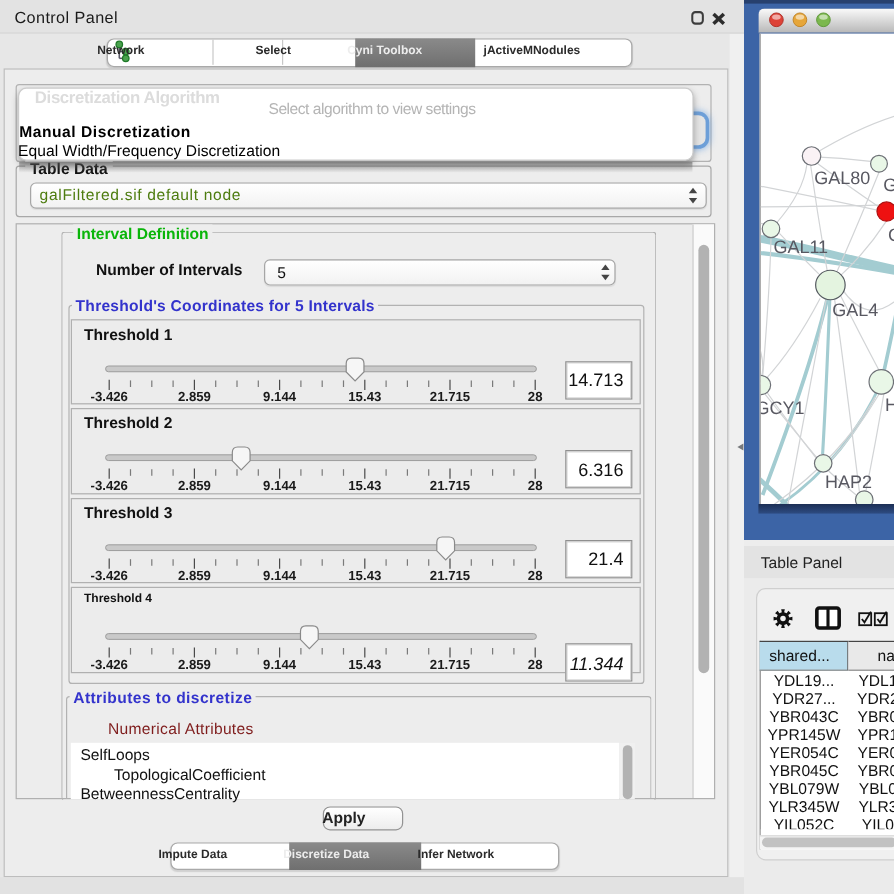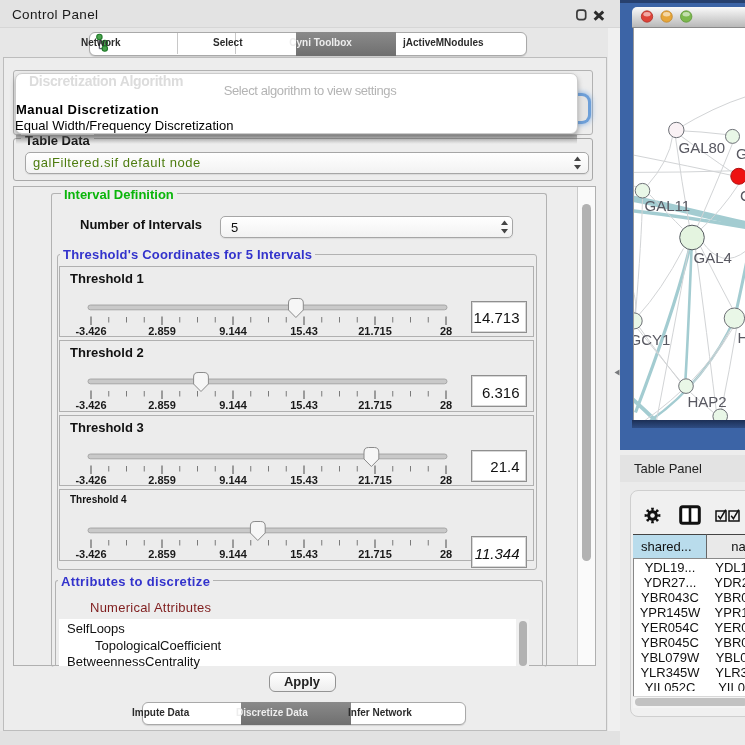--- a/index.html
+++ b/index.html
@@ -232,21 +232,21 @@
 <div class="abs" style="left:518.5px;top:621px;width:8px;height:45px;background:#b2b2b2;border-radius:4px;"></div>
 
 <div class="abs" style="left:15px;top:72.5px;width:562.5px;height:61px;background:#ffffff;border-radius:7px;box-shadow:0 3px 5px rgba(80,80,80,0.45);border:1px solid #cccccc;"></div>
 <div class="abs" style="left:29px;top:73px;font-size:14px;font-weight:700;letter-spacing:-0.3px;color:#dcdcdc;">Discretization Algorithm</div>
 <div class="abs" style="left:0;top:83px;width:620px;text-align:center;font-size:13px;letter-spacing:-0.4px;color:#b4b4b4;">Select algorithm to view settings</div>
 <div class="abs" style="left:16px;top:102px;font-size:13px;font-weight:700;letter-spacing:0.45px;color:#000;">Manual Discretization</div>
 <div class="abs" style="left:15px;top:118px;font-size:13px;letter-spacing:0.05px;color:#000;">Equal Width/Frequency Discretization</div>
 <div class="abs" style="left:16px;top:134.5px;width:561px;height:9px;background:linear-gradient(rgba(85,85,85,0.55),rgba(120,120,120,0));"></div>
 
 <div class="abs" style="left:268.5px;top:671.5px;width:67px;height:20px;background:linear-gradient(#ffffff,#ededed);border:1px solid #939393;border-radius:6px;"></div>
-<div class="abs" style="left:268.5px;top:674px;width:67px;text-align:center;font-size:13px;font-weight:700;color:#222;">Apply</div>
+<div class="abs" style="left:268.5px;top:674px;width:67px;font-size:13px;font-weight:700;color:#222;">Apply</div>
 
 <div class="abs" style="left:141.5px;top:702px;width:324px;height:23px;background:#ffffff;border:1px solid #a9a9a9;border-radius:6px;box-shadow:0 1px 1px rgba(0,0,0,0.12);"></div>
 <div class="abs" style="left:241px;top:702px;width:110px;height:23px;background:linear-gradient(#8a8a8a,#6f6f6f);"></div>
 <div class="abs tabtxt" style="left:132px;top:707px;">Impute Data</div>
 <div class="abs tabtxt" style="left:236px;top:707px;color:#ededed;">Discretize Data</div>
 <div class="abs tabtxt" style="left:348px;top:707px;">Infer Network</div>
 <div class="abs" style="left:0;top:731px;width:620px;height:14px;background:#e2e2e2;"></div>
 
 <svg class="abs" style="left:614px;top:368.5px;" width="6" height="7" viewBox="0 0 6 7">
     <path d="M0.5 3.5 L5.5 0.5 L5.5 6.5 Z" fill="#77797c"></path>

